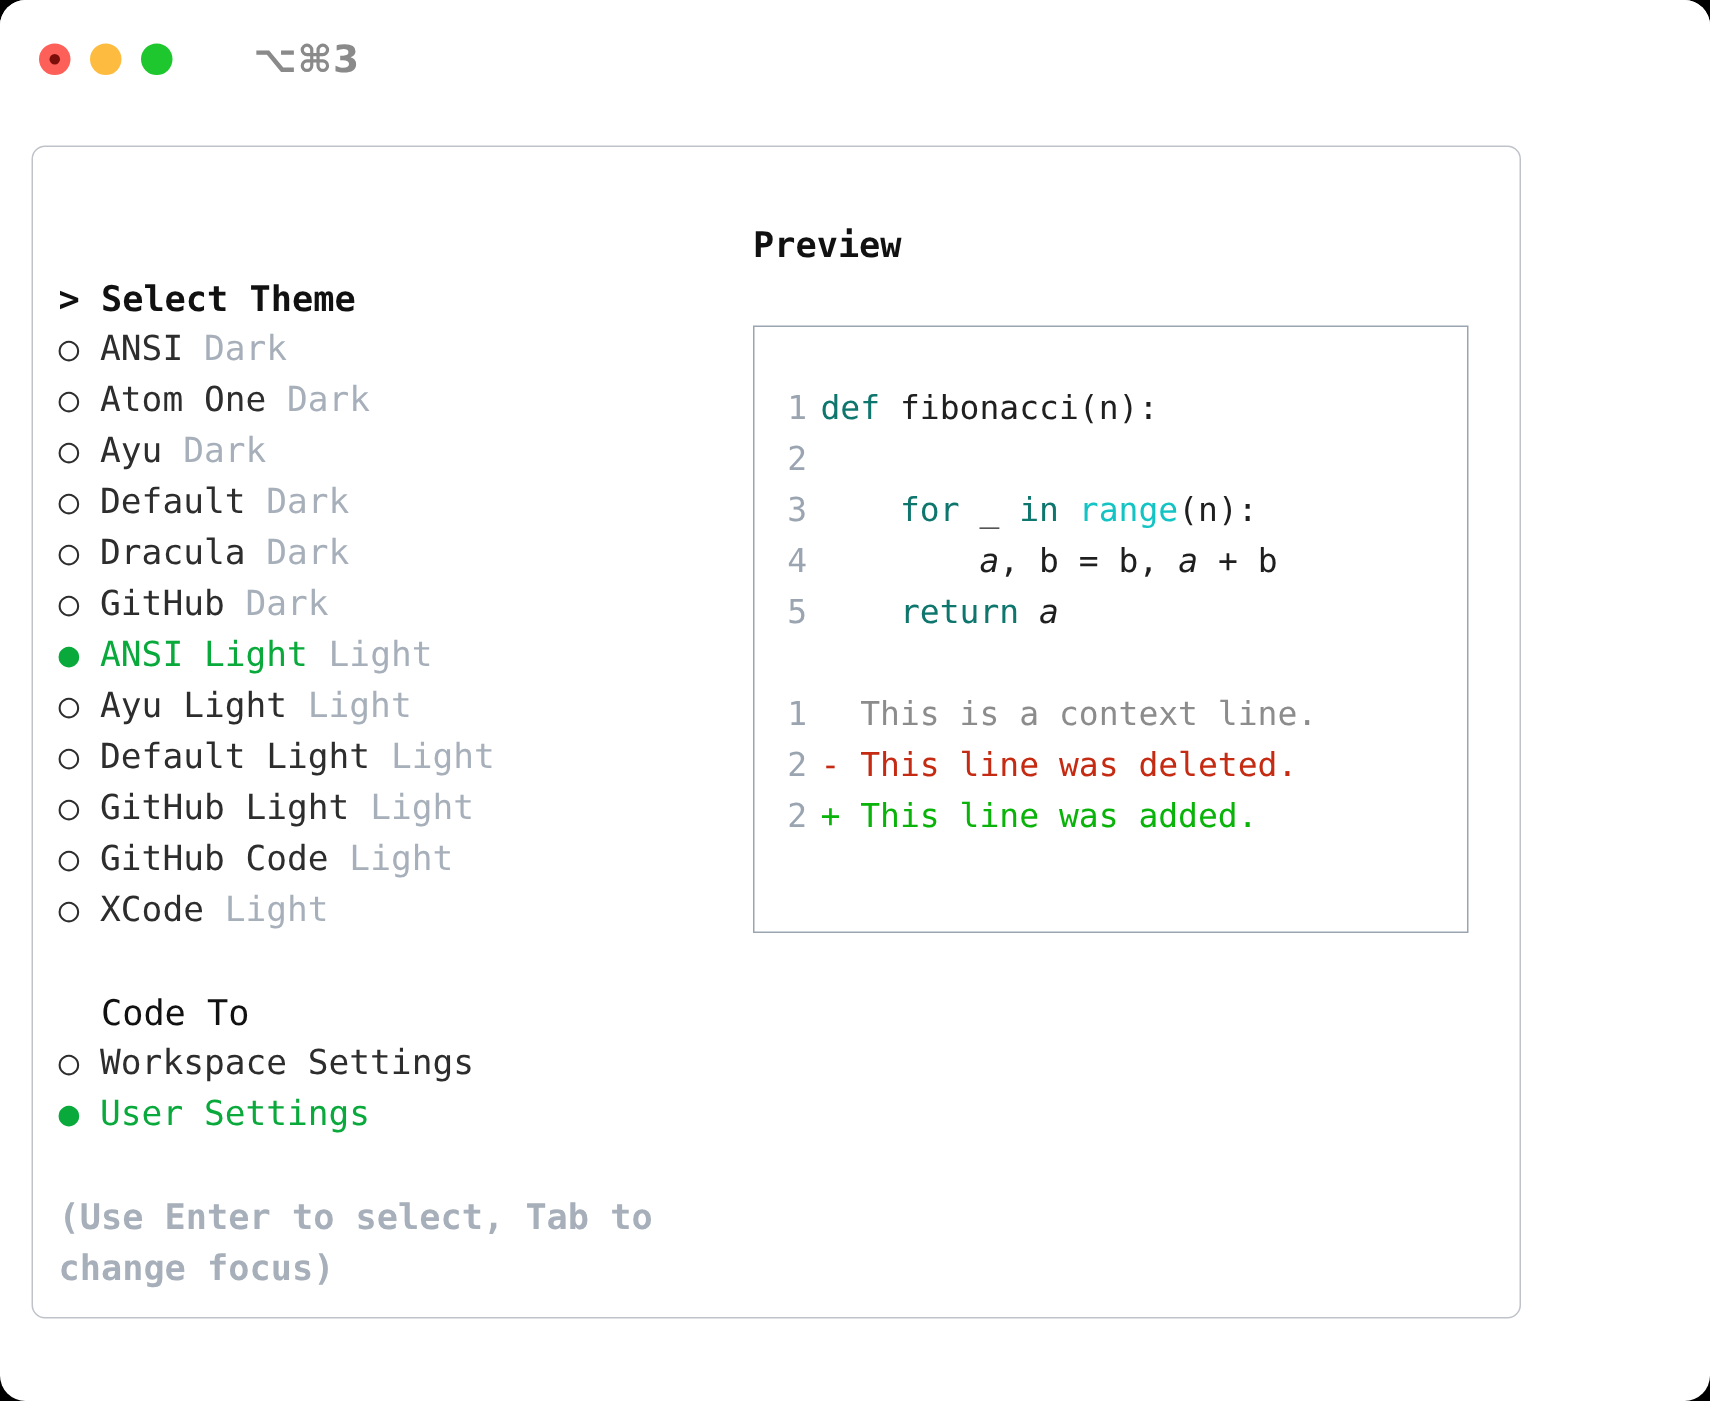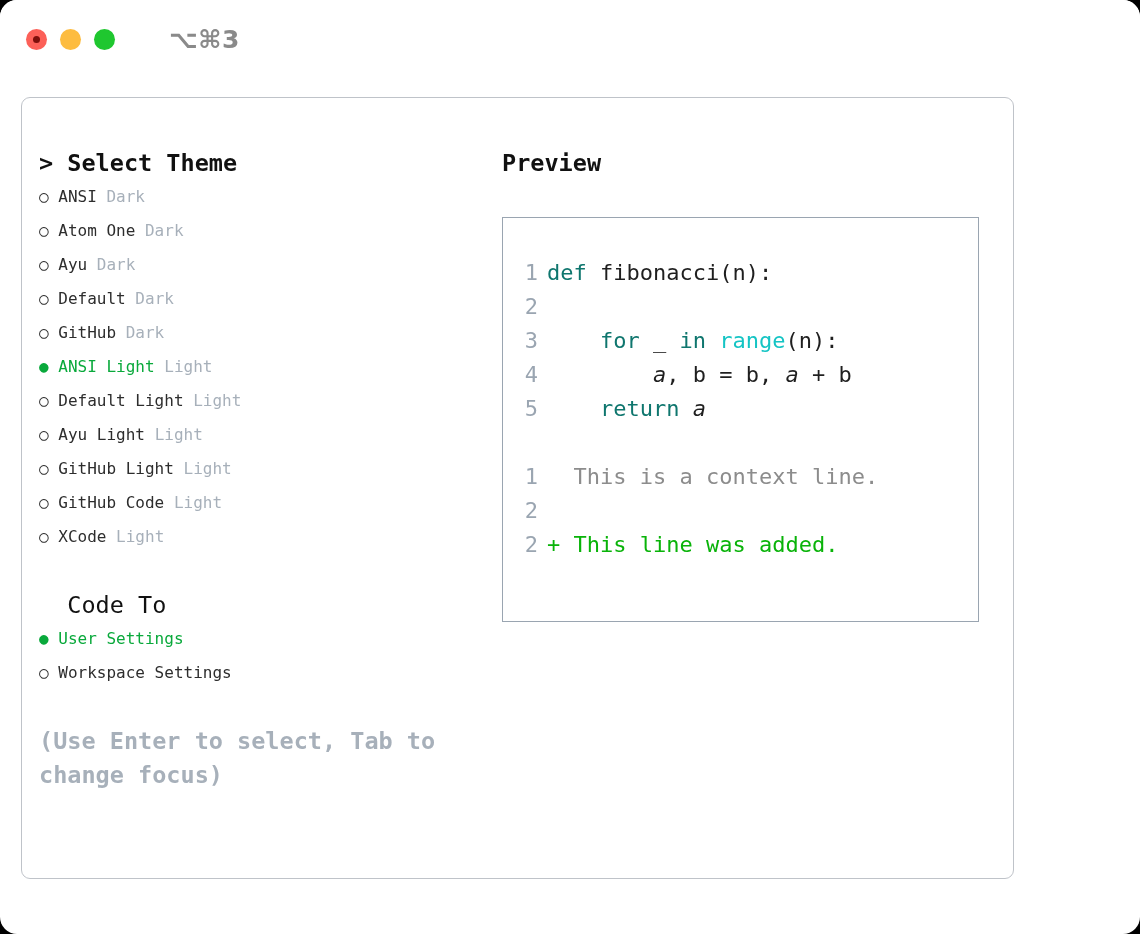--- a/index.html
+++ b/index.html
@@ -101,23 +101,24 @@
     padding: 48px 0 0 0;
   }
 
   .list-head {
     font-size: 23.5px;
     font-weight: 700;
     color: #111111;
     line-height: 34px;
     white-space: pre;
     letter-spacing: 0px;
+    margin-top: 36px;
   }
   .row {
-    font-size: 16px;
+    font-size: 23px;
     line-height: 34px;
     color: #2d2d2d;
     white-space: pre;
     letter-spacing: 0px;
     display: block;
   }
   .row .marker { color: #2d2d2d; }
   .row.selected .marker { color: #09a93b; }
   .row .label { color: #2d2d2d; }
   .row.selected .label { color: #09a93b; }
@@ -206,54 +207,55 @@
 
       <div class="col-left">
 
         <div class="list-head">&gt; Select Theme</div>
 
         <div id="theme-list">
             <div class="row"><span class="marker">○</span><span> </span><span class="label">ANSI</span><span> </span><span class="variant">Dark</span></div>
             <div class="row"><span class="marker">○</span><span> </span><span class="label">Atom One</span><span> </span><span class="variant">Dark</span></div>
             <div class="row"><span class="marker">○</span><span> </span><span class="label">Ayu</span><span> </span><span class="variant">Dark</span></div>
             <div class="row"><span class="marker">○</span><span> </span><span class="label">Default</span><span> </span><span class="variant">Dark</span></div>
+            <div class="row"><span class="marker">○</span><span> </span><span class="label">Dracula</span><span> </span><span class="variant">Dark</span></div>
             <div class="row"><span class="marker">○</span><span> </span><span class="label">GitHub</span><span> </span><span class="variant">Dark</span></div>
             <div class="row selected"><span class="marker">●</span><span> </span><span class="label">ANSI Light</span><span> </span><span class="variant">Light</span></div>
+            <div class="row"><span class="marker">○</span><span> </span><span class="label">Ayu Light</span><span> </span><span class="variant">Light</span></div>
             <div class="row"><span class="marker">○</span><span> </span><span class="label">Default Light</span><span> </span><span class="variant">Light</span></div>
-            <div class="row"><span class="marker">○</span><span> </span><span class="label">Ayu Light</span><span> </span><span class="variant">Light</span></div>
             <div class="row"><span class="marker">○</span><span> </span><span class="label">GitHub Light</span><span> </span><span class="variant">Light</span></div>
             <div class="row"><span class="marker">○</span><span> </span><span class="label">GitHub Code</span><span> </span><span class="variant">Light</span></div>
             <div class="row"><span class="marker">○</span><span> </span><span class="label">XCode</span><span> </span><span class="variant">Light</span></div>
           </div>
 
         <div class="section-head">  Code To</div>
 
         <div id="apply-to-list">
+            <div class="row"><span class="marker">○</span><span> </span><span class="label">Workspace Settings</span></div>
             <div class="row selected"><span class="marker">●</span><span> </span><span class="label">User Settings</span></div>
-            <div class="row"><span class="marker">○</span><span> </span><span class="label">Workspace Settings</span></div>
           </div>
 
         <div class="hint">(Use Enter to select, Tab to change focus)</div>
       </div>
 
       <div class="col-right">
         <div class="preview-title">Preview</div>
 
         <div class="preview-box">
           <div id="code-sample">
               <div class="code-line"><span class="lineno">1</span><span class="code-body"><span class="t-kw">def </span><span class="t-pl">fibonacci</span><span class="t-pl">(n):</span></span></div>
               <div class="code-line"><span class="lineno">2</span></div>
               <div class="code-line"><span class="lineno">3</span><span class="code-body"><span class="t-pl">    </span><span class="t-kw">for</span><span class="t-pl"> _ </span><span class="t-kw">in</span><span class="t-pl"> </span><span class="t-fn">range</span><span class="t-pl">(n):</span></span></div>
               <div class="code-line"><span class="lineno">4</span><span class="code-body"><span class="t-pl">        </span><span class="t-id">a</span><span class="t-pl">, b = b, </span><span class="t-id">a</span><span class="t-pl"> + b</span></span></div>
               <div class="code-line"><span class="lineno">5</span><span class="code-body"><span class="t-pl">    </span><span class="t-kw">return</span><span class="t-pl"> </span><span class="t-id">a</span></span></div>
             </div>
           <div class="blank-line"></div>
           <div id="diff-sample">
               <div class="code-line"><span class="lineno">1</span><span class="code-body diff-ctx">  This is a context line.</span></div>
-              <div class="code-line"><span class="lineno">2</span></div>
+              <div class="code-line"><span class="lineno">2</span><span class="code-body diff-del">- This line was deleted.</span></div>
               <div class="code-line"><span class="lineno">2</span><span class="code-body diff-add">+ This line was added.</span></div>
             </div>
         </div>
       </div>
 
     </div>
   </div>
 </div>
 
 </body></html>

